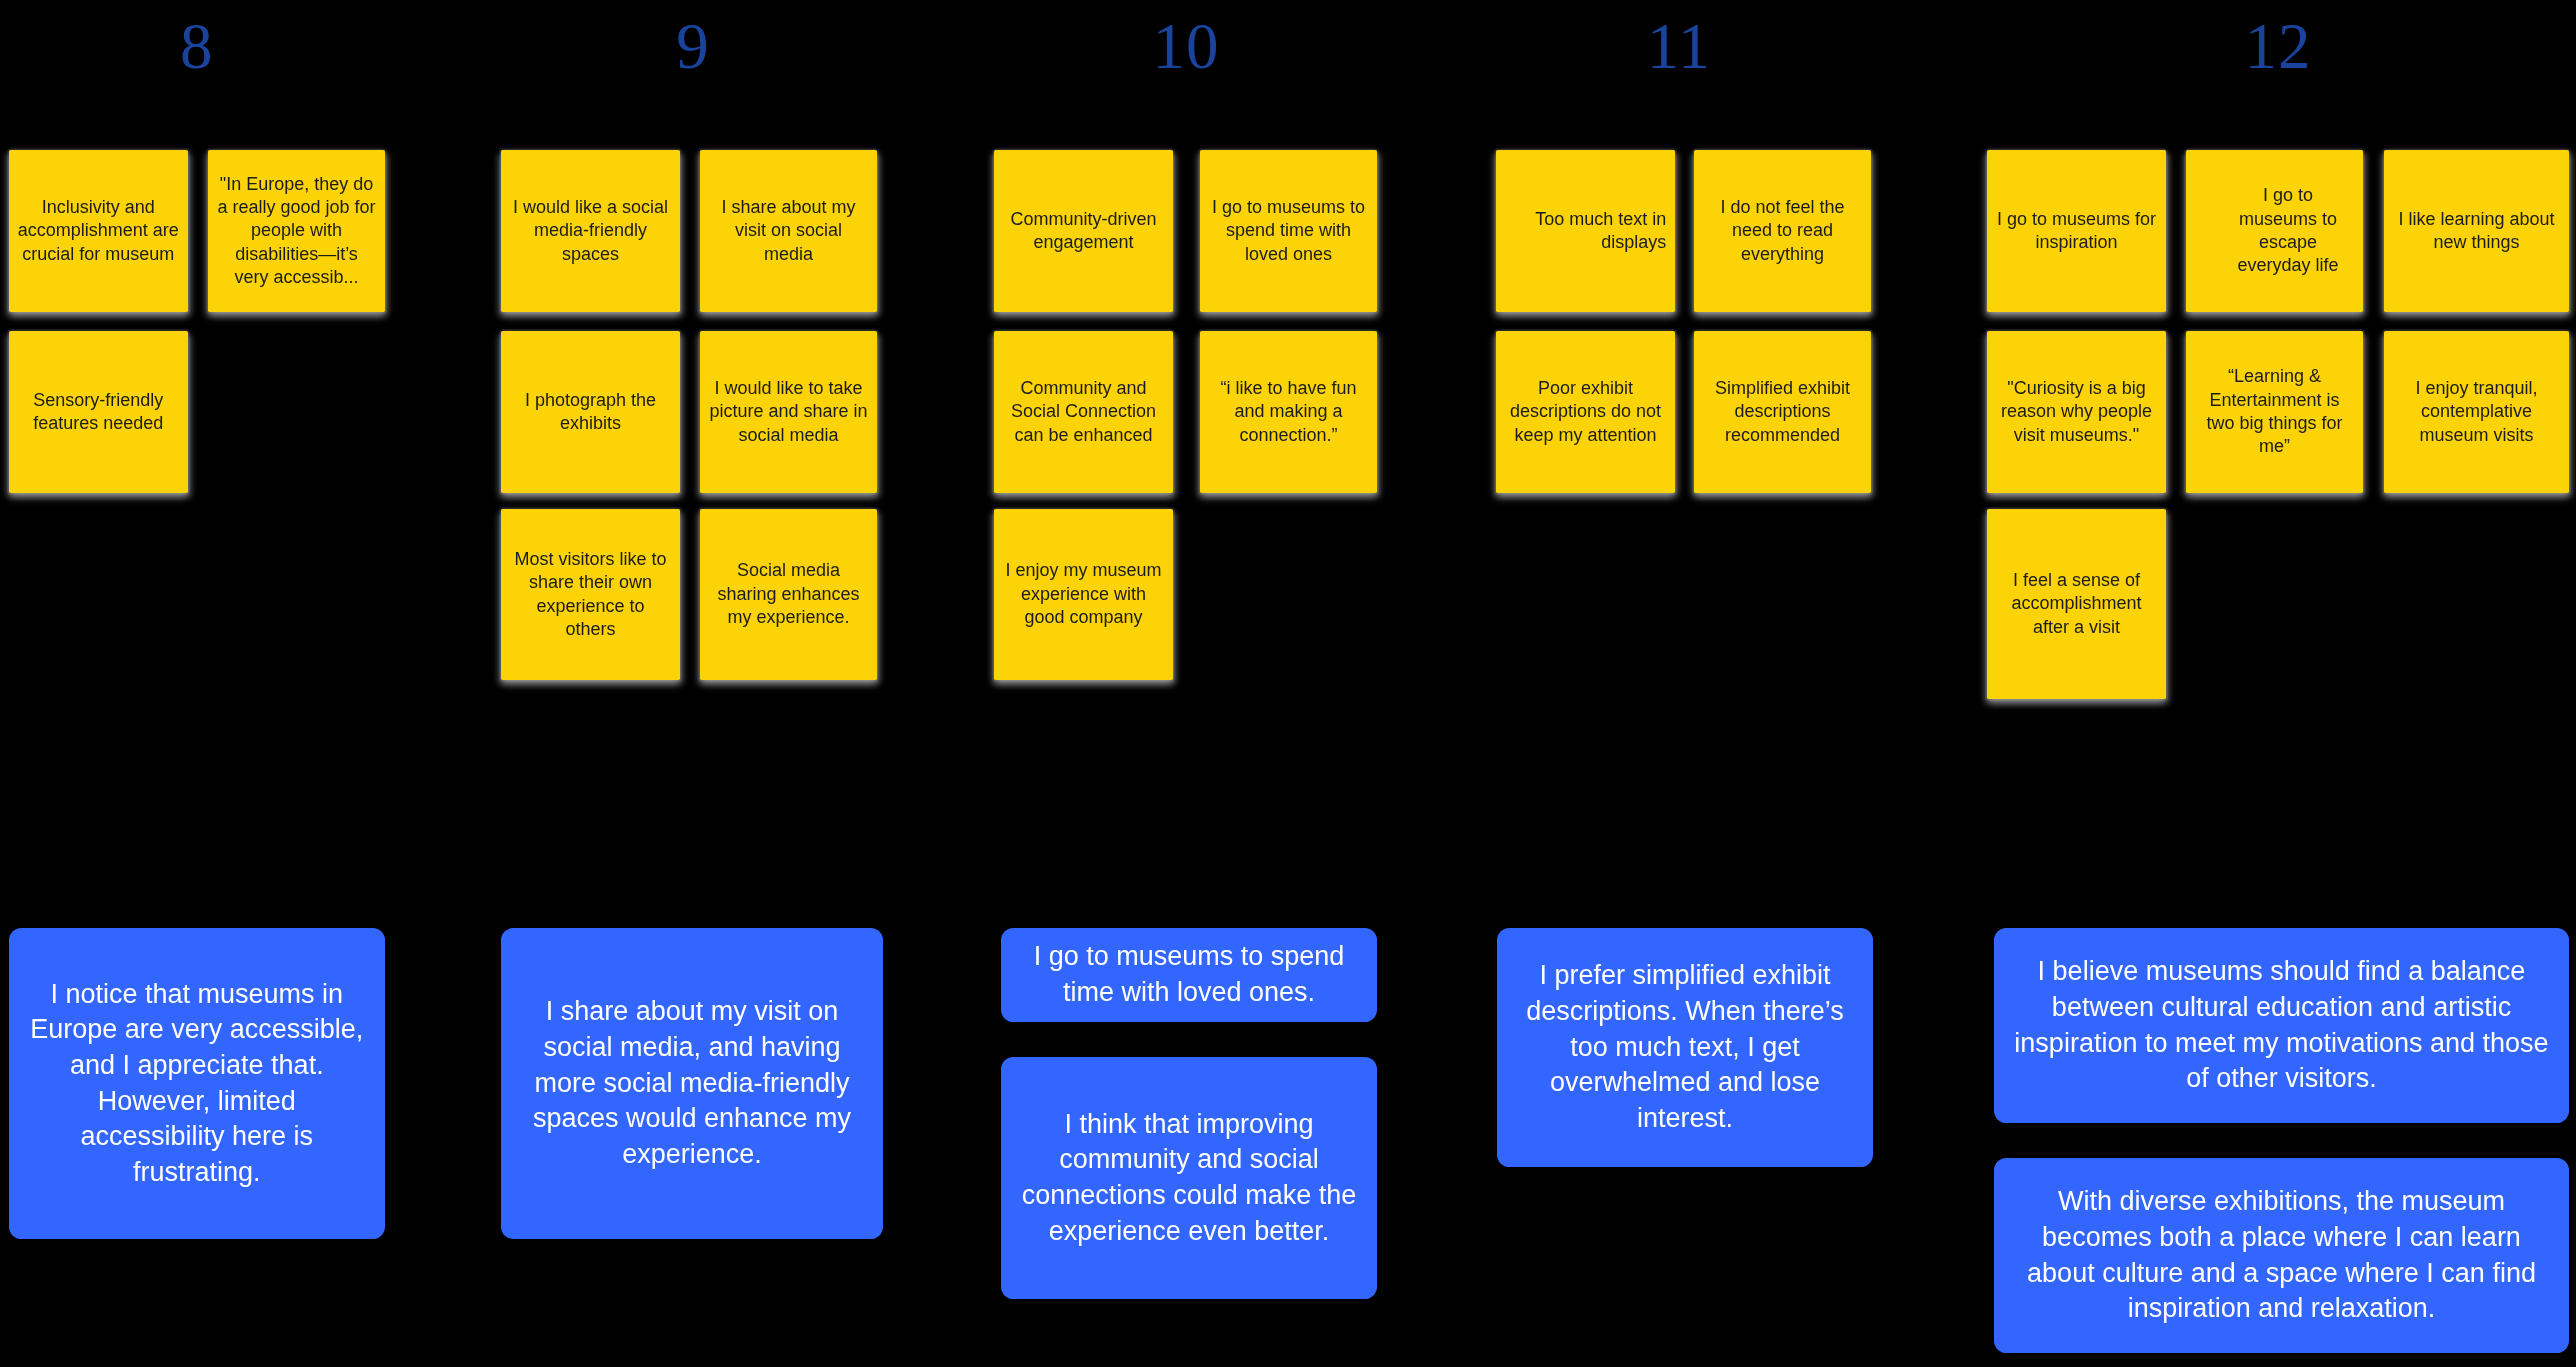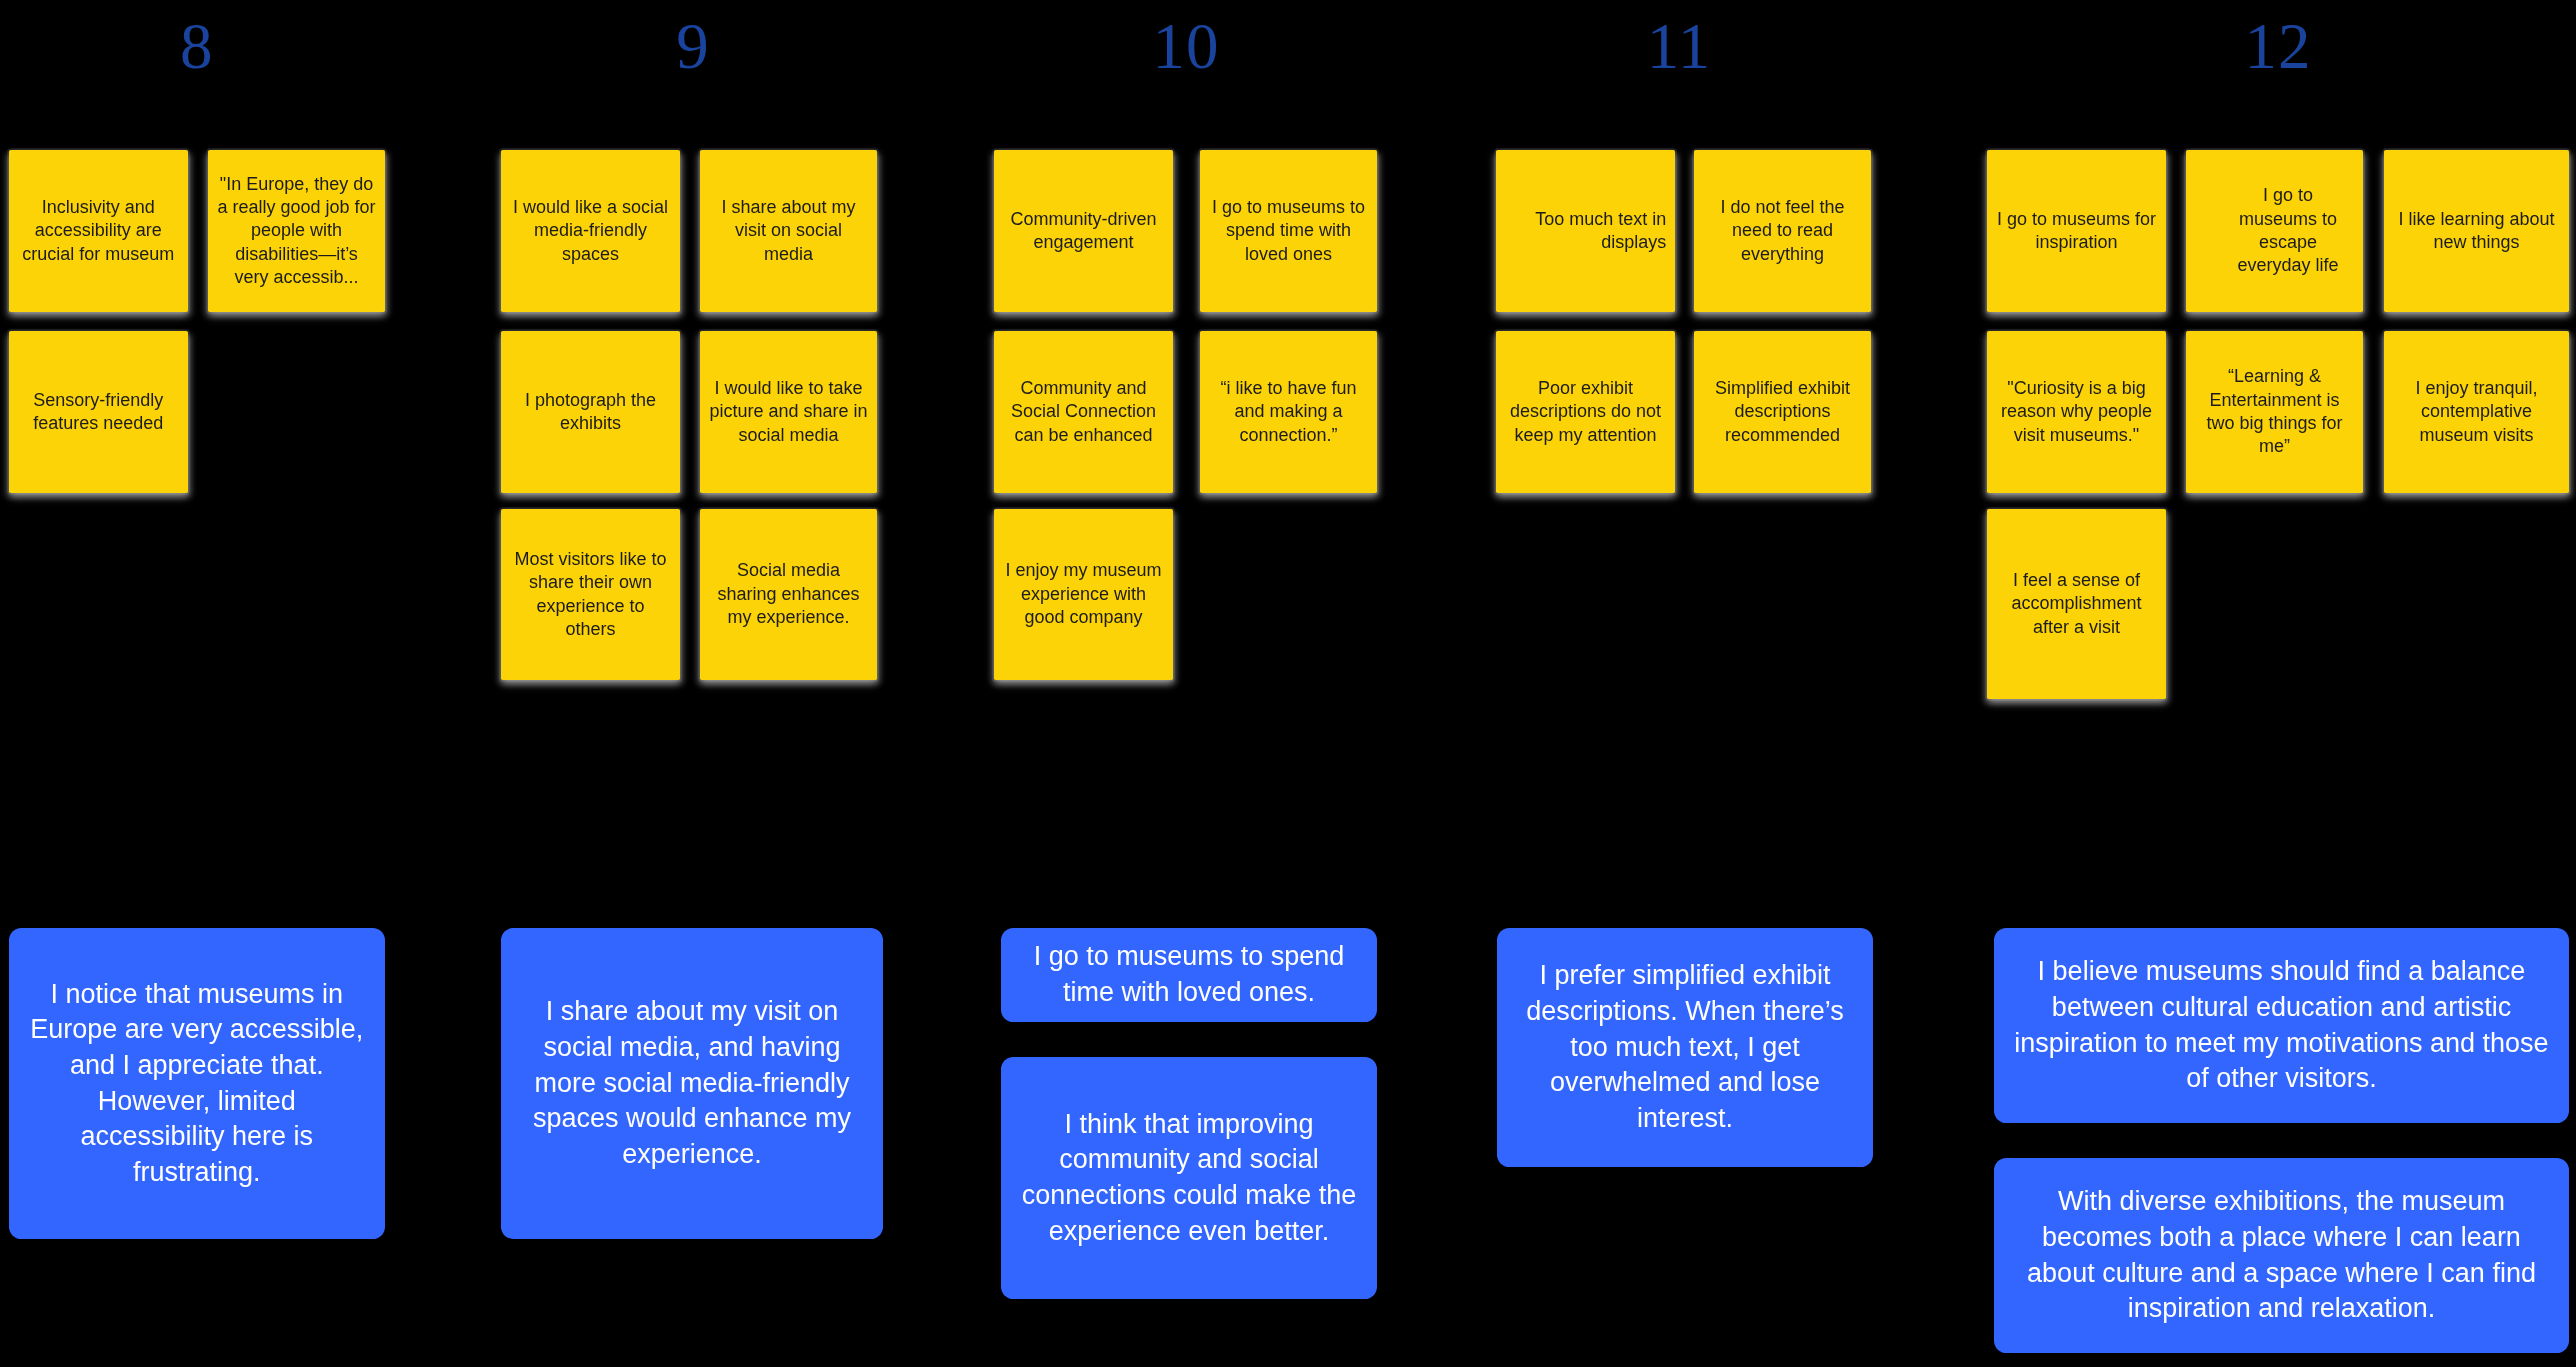--- a/index.html
+++ b/index.html
@@ -62,21 +62,21 @@
   .insight.wide{font-size:27px;}
 </style>
 </head>
 <body>
 
 <div class="board">
 
   <div class="col-header" style="left:8.8px;top:14px;width:376px;">8</div>
 
   <div class="sticky" style="left:8.8px;top:150px;width:179px;height:162px;">
-    <span>Inclusivity and accessibility are crucial for museum</span>
+    <span>Inclusivity and accomplishment are crucial for museum</span>
   </div>
   <div class="sticky" style="left:208px;top:150px;width:177px;height:162px;">
     <span>"In Europe, they do a really good job for people with disabilities—it’s very accessib...</span>
   </div>
   <div class="sticky" style="left:8.8px;top:331px;width:179px;height:162px;">
     <span>Sensory-friendly features needed</span>
   </div>
 
   <div class="insight" style="left:8.8px;top:928px;width:376px;height:311px;">
     <span>I notice that museums in Europe are very accessible, and I appreciate that. However, limited accessibility here is frustrating.</span>

